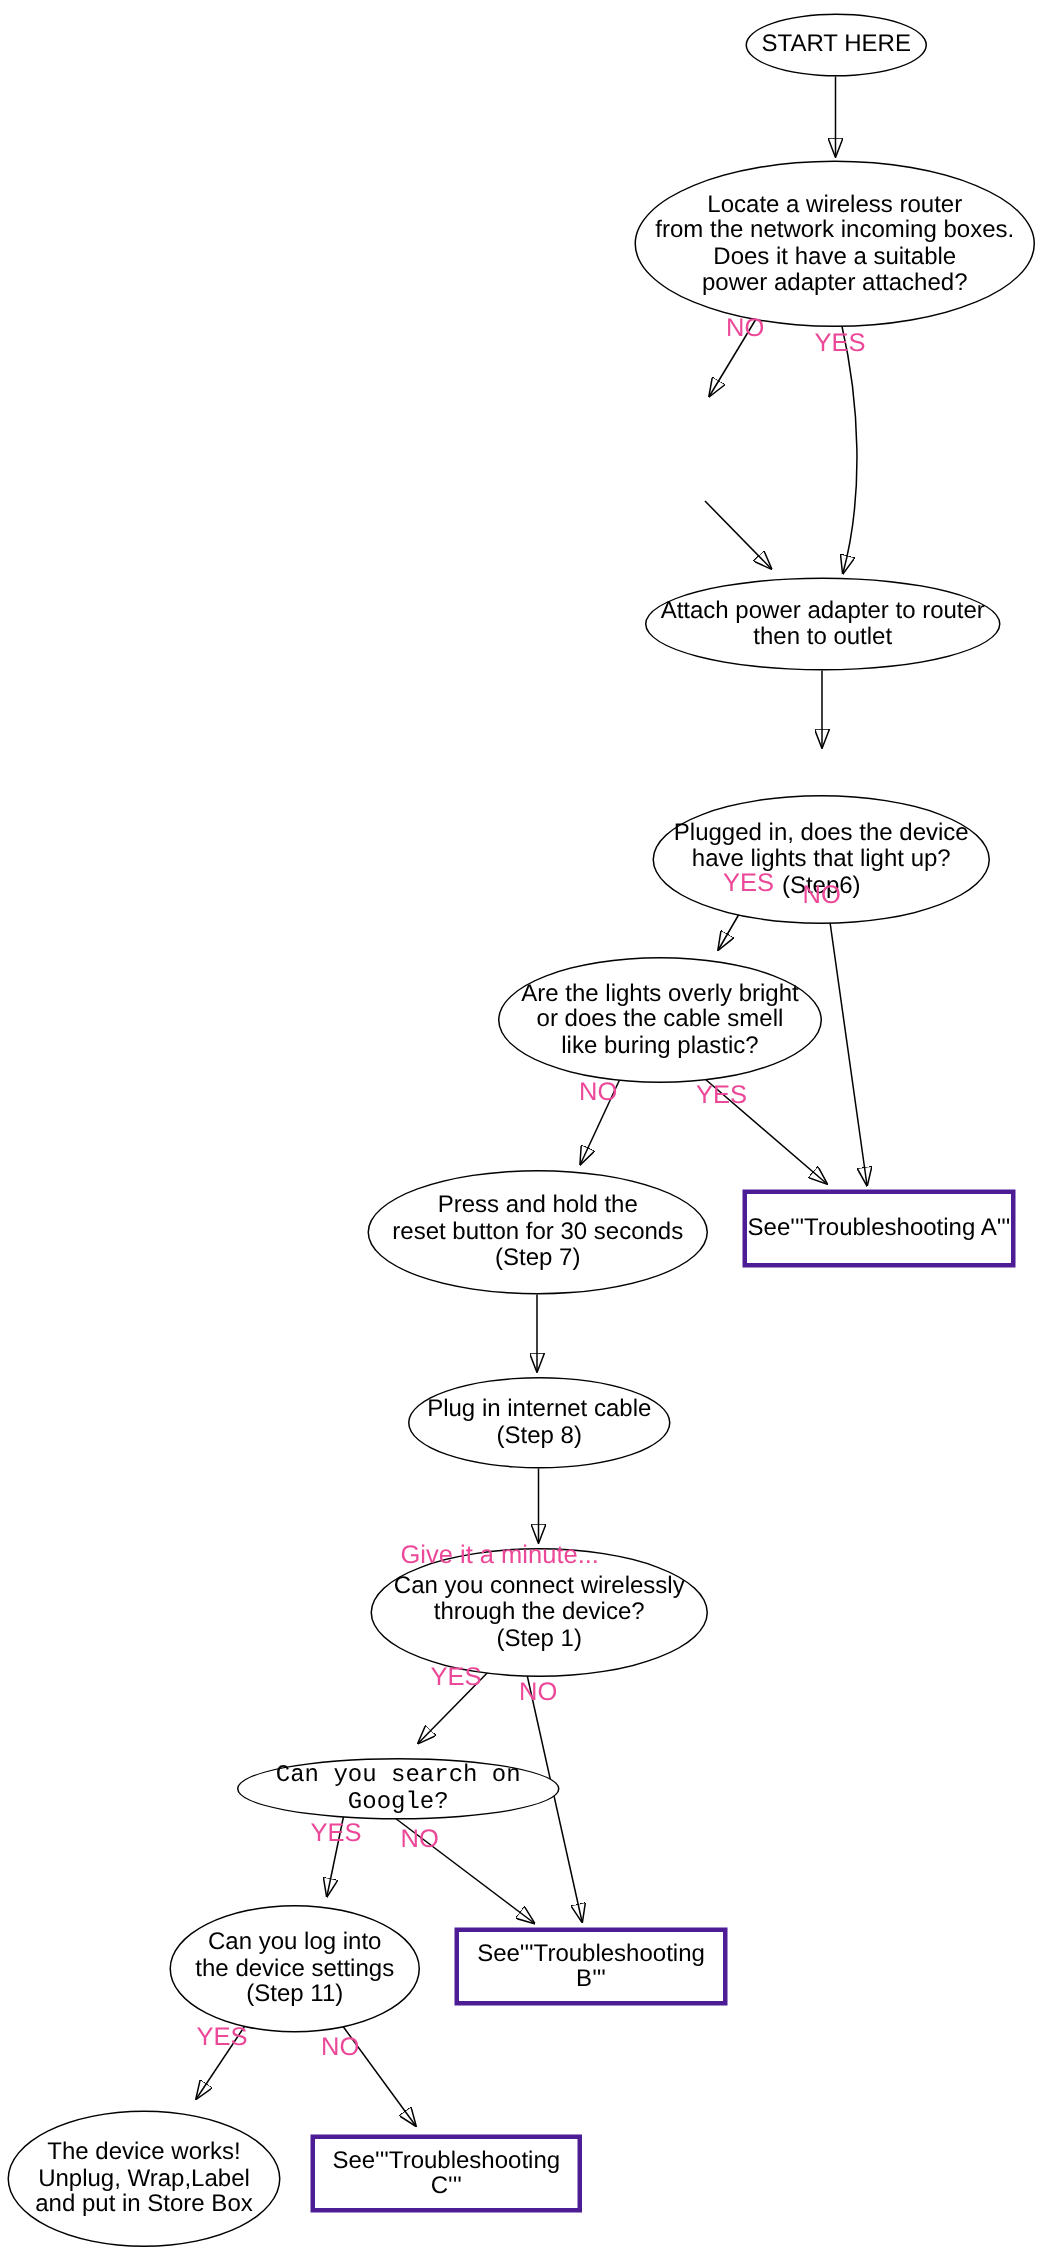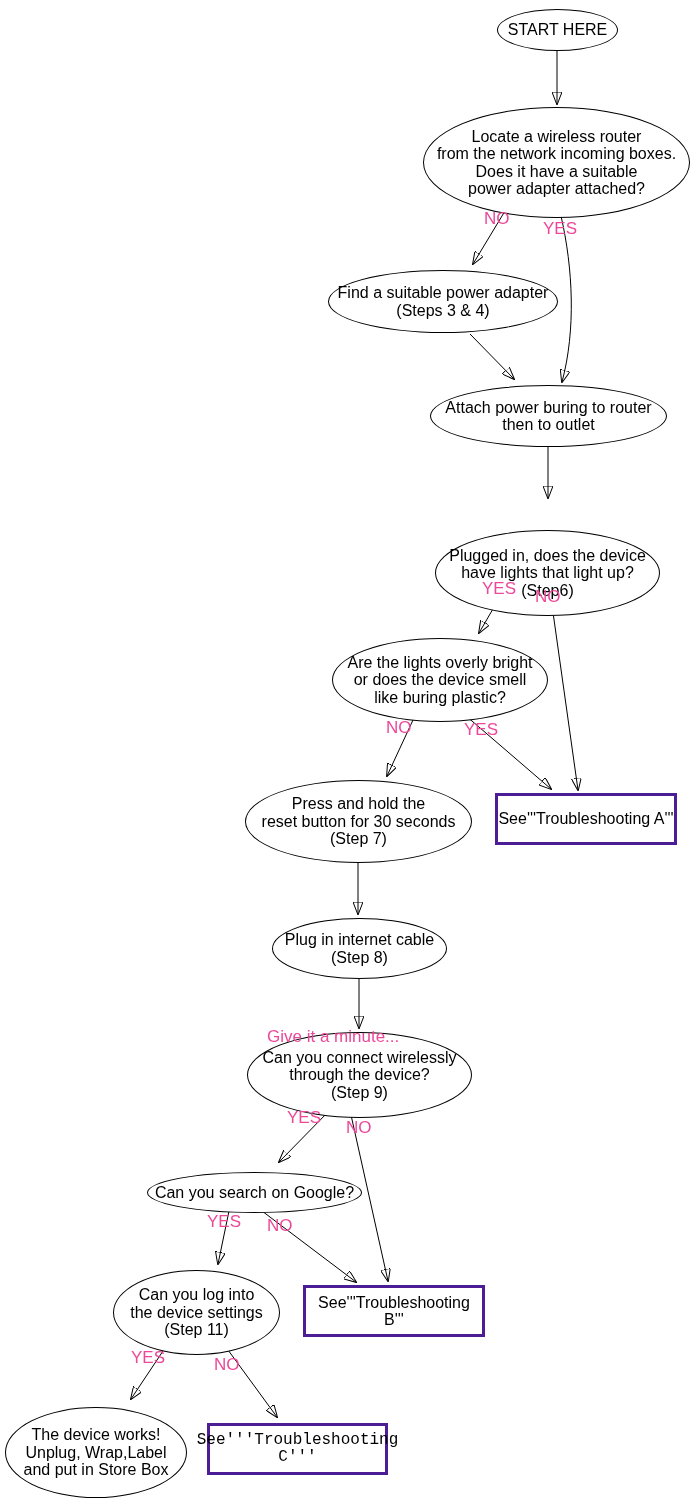--- a/index.html
+++ b/index.html
@@ -43,25 +43,25 @@
   .n-start     { left: 497px; top: 9px;    width: 121px; height: 42px; }
   .n-locate    { left: 423px; top: 107px;  width: 267px; height: 111px; }
   .n-find      { left: 328px; top: 270px;  width: 230px; height: 63px; }
   .n-attach    { left: 430px; top: 385px;  width: 237px; height: 62px; }
   .n-plugged   { left: 435px; top: 530px;  width: 225px; height: 86px; }
   .n-lights    { left: 332px; top: 638px;  width: 216px; height: 84px; }
   .n-reset     { left: 245px; top: 780px;  width: 227px; height: 83px; }
   .n-boxa      { left: 495px; top: 793px;  width: 182px; height: 52px; }
   .n-plugcable { left: 272px; top: 918px;  width: 175px; height: 61px; }
   .n-connect   { left: 247px; top: 1032px; width: 225px; height: 86px; }
-  .n-google    { left: 147px; top: 1172px; width: 215px; height: 41px; }
+  .n-google    { left: 158px; top: 1172px; width: 215px; height: 41px; font-family: Liberation Mono, monospace; }
   .n-login     { left: 113px; top: 1270px; width: 167px; height: 85px; }
   .n-boxb      { left: 303px; top: 1285px; width: 182px; height: 52px; }
   .n-works     { left: 5px;   top: 1407px; width: 182px; height: 91px; }
-  .n-boxc      { left: 207px; top: 1423px; width: 181px; height: 52px; font-family: Liberation Mono, monospace; }
+  .n-boxc      { left: 207px; top: 1423px; width: 181px; height: 52px; }
   
   .l-locate-no   { left: 484px; top: 210px; }
   .l-locate-yes  { left: 543px; top: 220px; }
   .l-plugged-yes { left: 482px; top: 580px; }
   .l-plugged-no  { left: 535px; top: 588px; }
   .l-lights-no   { left: 386px; top: 719px; }
   .l-lights-yes  { left: 464px; top: 721px; }
   .l-wait        { left: 267px; top: 980px; margin-top: 48px; }
   .l-connect-yes { left: 287px; top: 1109px; }
   .l-connect-no  { left: 346px; top: 1119px; }
@@ -98,39 +98,37 @@
     <path d="M262,1211 L356,1282" marker-end="url(#arrow)"></path>
     <path d="M165,1348 L131,1399" marker-end="url(#arrow)"></path>
     <path d="M228,1350 L277,1417" marker-end="url(#arrow)"></path>
   </svg>
 
   <div class="node ellipse n-locate">Locate a wireless router
 from the network incoming boxes.
 Does it have a suitable
 power adapter attached?</div>
   <div class="node ellipse n-start">START HERE</div>
-  <div class="node ellipse n-find">Find a suitable power adapter
-(Steps 3 &amp; 4)</div>
-  <div class="node ellipse n-attach">Attach power buring to router
+  <div class="node ellipse n-attach">Attach power adapter to router
 then to outlet</div>
   <div class="node ellipse n-plugged">Plugged in, does the device
 have lights that light up?
 (Step6)</div>
   <div class="node ellipse n-lights">Are the lights overly bright
-or does the device smell
+or does the cable smell
 like buring plastic?</div>
   <div class="node ellipse n-reset">Press and hold the
 reset button for 30 seconds
 (Step 7)</div>
   <div class="node rect n-boxa">See'''Troubleshooting A'''</div>
   <div class="node ellipse n-plugcable">Plug in internet cable
 (Step 8)</div>
   <div class="node ellipse n-connect">Can you connect wirelessly
 through the device?
-(Step 9)</div>
+(Step 1)</div>
   <div class="node ellipse n-google">Can you search on Google?</div>
   <div class="node ellipse n-login">Can you log into
 the device settings
 (Step 11)</div>
   <div class="node rect n-boxb">See'''Troubleshooting B'''</div>
   <div class="node ellipse n-works">The device works!
 Unplug, Wrap,Label
 and put in Store Box</div>
   <div class="node rect n-boxc">See'''Troubleshooting C'''</div>
 

